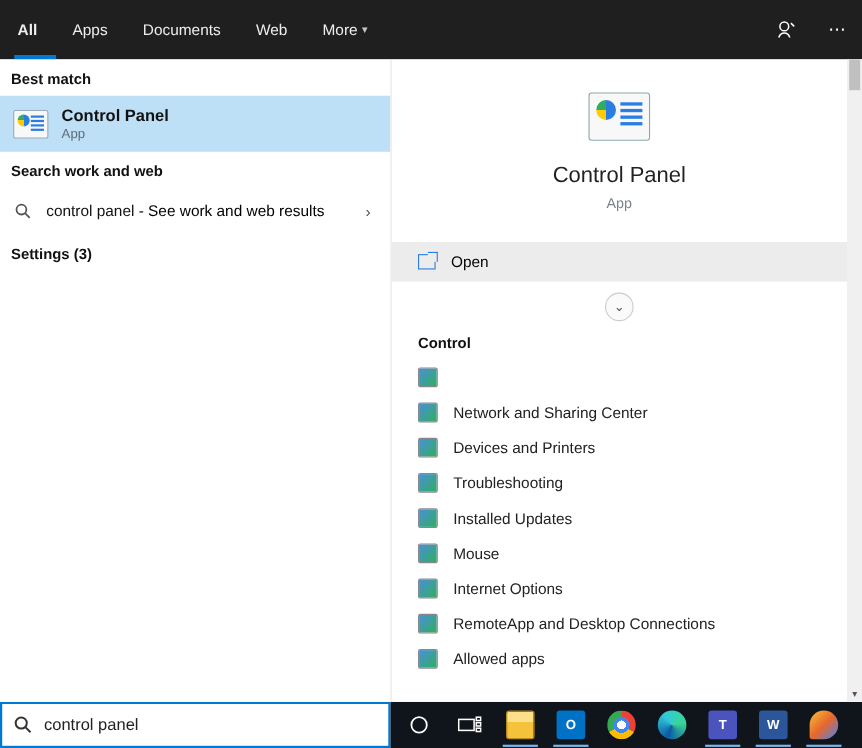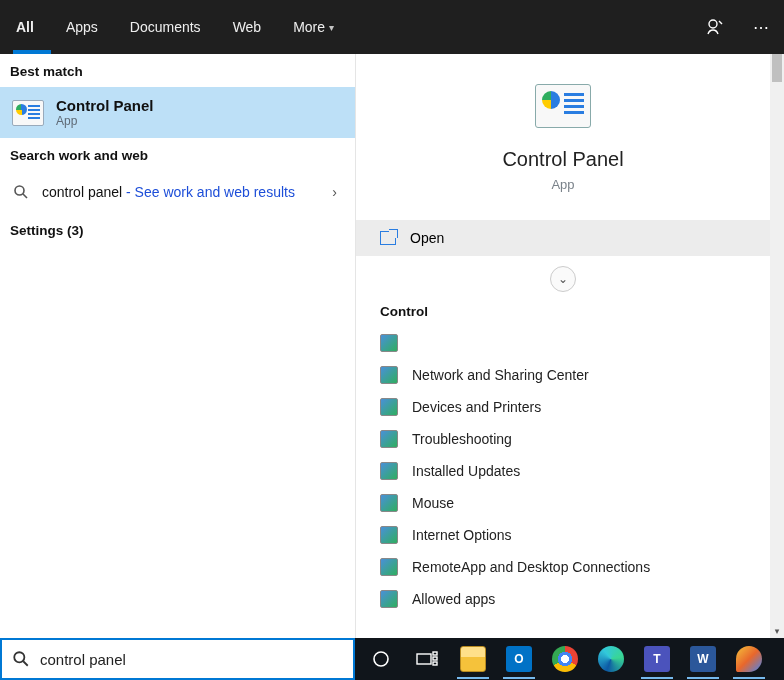--- a/index.html
+++ b/index.html
@@ -32,21 +32,21 @@
   .cp-icon { width:32px; height:26px; background:#f8f8f8; border:1px solid #9ab; border-radius:2px; position:relative; }
   .cp-icon::before { content:""; position:absolute; left:3px; top:3px; width:11px; height:11px; border-radius:50%; background:conic-gradient(#2a7de1 0 50%, #ffcc00 50% 75%, #2fae5f 75% 100%); }
   .cp-icon::after { content:""; position:absolute; right:3px; top:4px; width:12px; height:2px; background:#2a7de1; box-shadow:0 4px 0 #2a7de1, 0 8px 0 #2a7de1, 0 12px 0 #2a7de1; }
   .bm-title { font-size:15px; font-weight:600; color:#111; }
   .bm-sub { font-size:12px; color:#5f6a76; }
 
   
   .webrow { display:flex; align-items:center; padding:12px 12px; gap:12px; cursor:pointer; }
   .search-glyph { width:18px; height:18px; display:flex; align-items:center; justify-content:center; }
   .webrow .txt { font-size:14px; color:#111; }
-  .webrow .hint { font-size:14px; color:#1d4ed8; }
+  .webrow .hint { font-size:14px; color:#000000; }
   .webrow .chev { margin-left:auto; margin-right:6px; color:#555; font-size:14px; }
 
   
   .preview-top { display:flex; flex-direction:column; align-items:center; padding:30px 0 18px 0; }
   .cp-icon-lg { width:56px; height:44px; background:#f8f8f8; border:1px solid #8aa; border-radius:3px; position:relative; }
   .cp-icon-lg::before { content:""; position:absolute; left:6px; top:6px; width:18px; height:18px; border-radius:50%; background:conic-gradient(#2a7de1 0 50%, #ffcc00 50% 75%, #2fae5f 75% 100%); }
   .cp-icon-lg::after { content:""; position:absolute; right:6px; top:8px; width:20px; height:3px; background:#2a7de1; box-shadow:0 6px 0 #2a7de1, 0 12px 0 #2a7de1, 0 18px 0 #2a7de1; }
   .preview-title { font-size:20px; margin-top:20px; color:#222; }
   .preview-sub { font-size:13px; color:#7a828a; margin-top:6px; }
 

